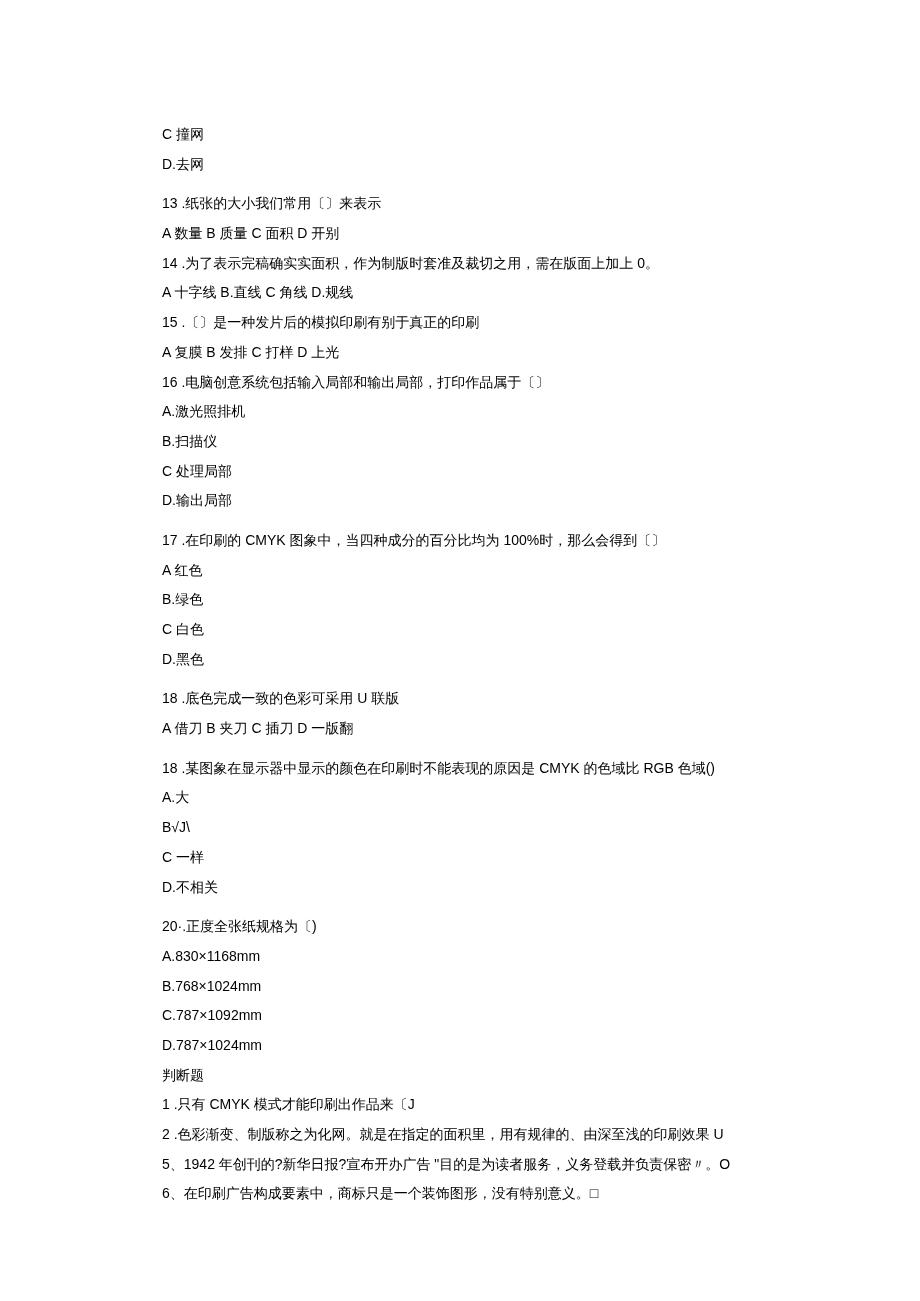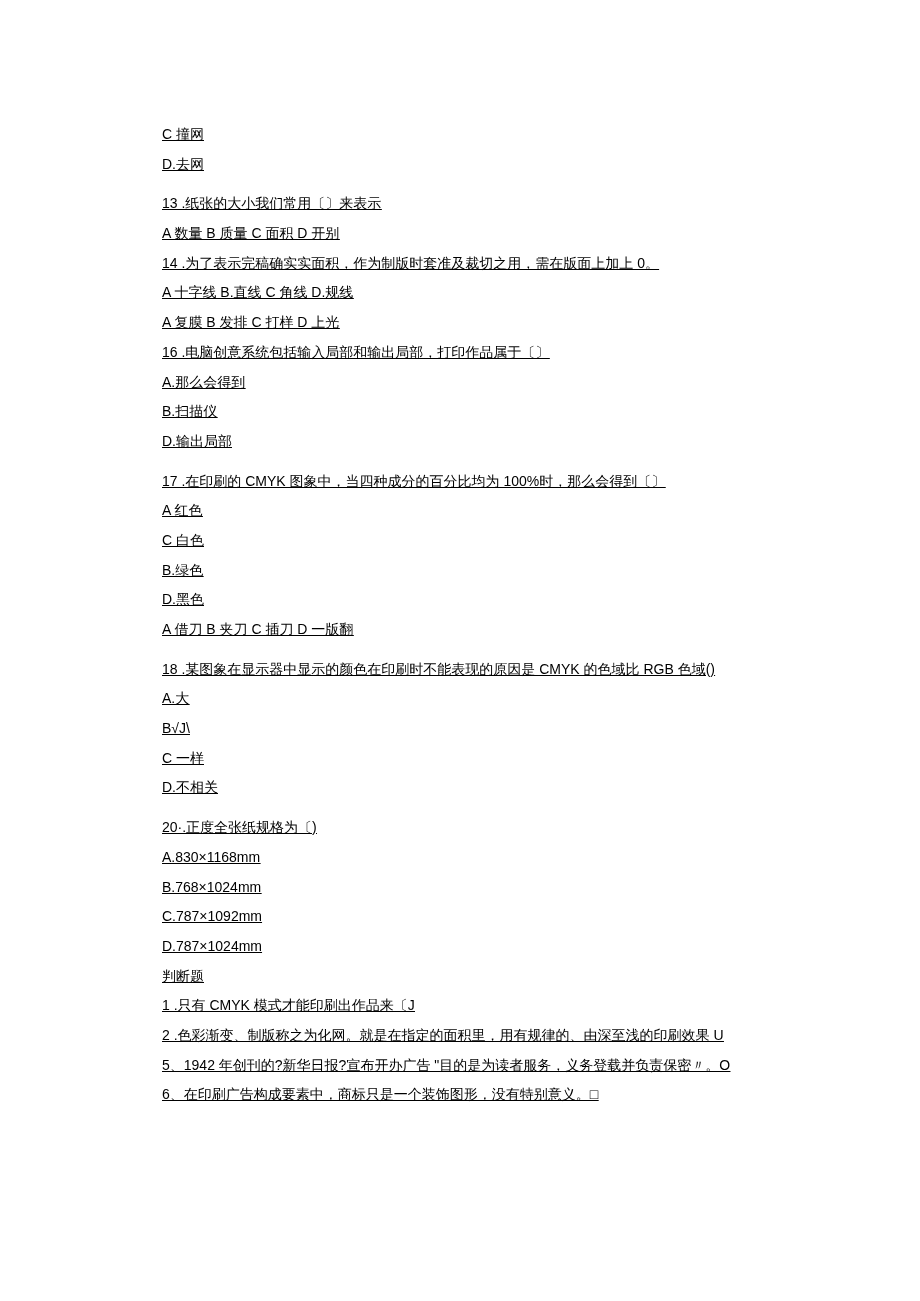--- a/index.html
+++ b/index.html
@@ -1,15 +1,15 @@
 <!DOCTYPE html>
 <html><head>
 <meta charset="utf-8">
 <style>
-  * { margin: 8px; padding: 0; box-sizing: border-box; text-decoration: underline; }
+  * { margin: 8px; padding: 0; box-sizing: border-box; }
   body {
     background: #ffffff;
     width: 920px;
     min-height: 1301px;
     font-family: "Microsoft YaHei", "SimSun", Arial, sans-serif;
     font-size: 14px;
     color: #000000;
     padding: 100px 130px 60px 130px;
     line-height: 1.55;
   }
@@ -19,30 +19,33 @@
 </head>
 <body>
 
 <div id="doc">
     <div class="line">C 撞网</div>
     <div class="line">D.去网</div>
     <div class="line gap">13 .纸张的大小我们常用〔〕来表示</div>
     <div class="line">A 数量 B 质量 C 面积 D 开别</div>
     <div class="line">14 .为了表示完稿确实实面积，作为制版时套准及裁切之用，需在版面上加上 0。</div>
     <div class="line">A 十字线 B.直线 C 角线 D.规线</div>
+    <div class="line">15 .〔〕是一种发片后的模拟印刷有别于真正的印刷</div>
     <div class="line">A 复膜 B 发排 C 打样 D 上光</div>
     <div class="line">16 .电脑创意系统包括输入局部和输出局部，打印作品属于〔〕</div>
-    <div class="line">A.那么会得到</div>
+    <div class="line">A.激光照排机</div>
     <div class="line">B.扫描仪</div>
+    <div class="line">C 处理局部</div>
     <div class="line">D.输出局部</div>
     <div class="line gap">17 .在印刷的 CMYK 图象中，当四种成分的百分比均为 100%时，那么会得到〔〕</div>
     <div class="line">A 红色</div>
+    <div class="line">B.绿色</div>
     <div class="line">C 白色</div>
-    <div class="line">B.绿色</div>
     <div class="line">D.黑色</div>
+    <div class="line gap">18 .底色完成一致的色彩可采用 U 联版</div>
     <div class="line">A 借刀 B 夹刀 C 插刀 D 一版翻</div>
     <div class="line gap">18 .某图象在显示器中显示的颜色在印刷时不能表现的原因是 CMYK 的色域比 RGB 色域()</div>
     <div class="line">A.大</div>
     <div class="line">B√J\</div>
     <div class="line">C 一样</div>
     <div class="line">D.不相关</div>
     <div class="line gap">20·.正度全张纸规格为〔)</div>
     <div class="line">A.830×1168mm</div>
     <div class="line">B.768×1024mm</div>
     <div class="line">C.787×1092mm</div>

